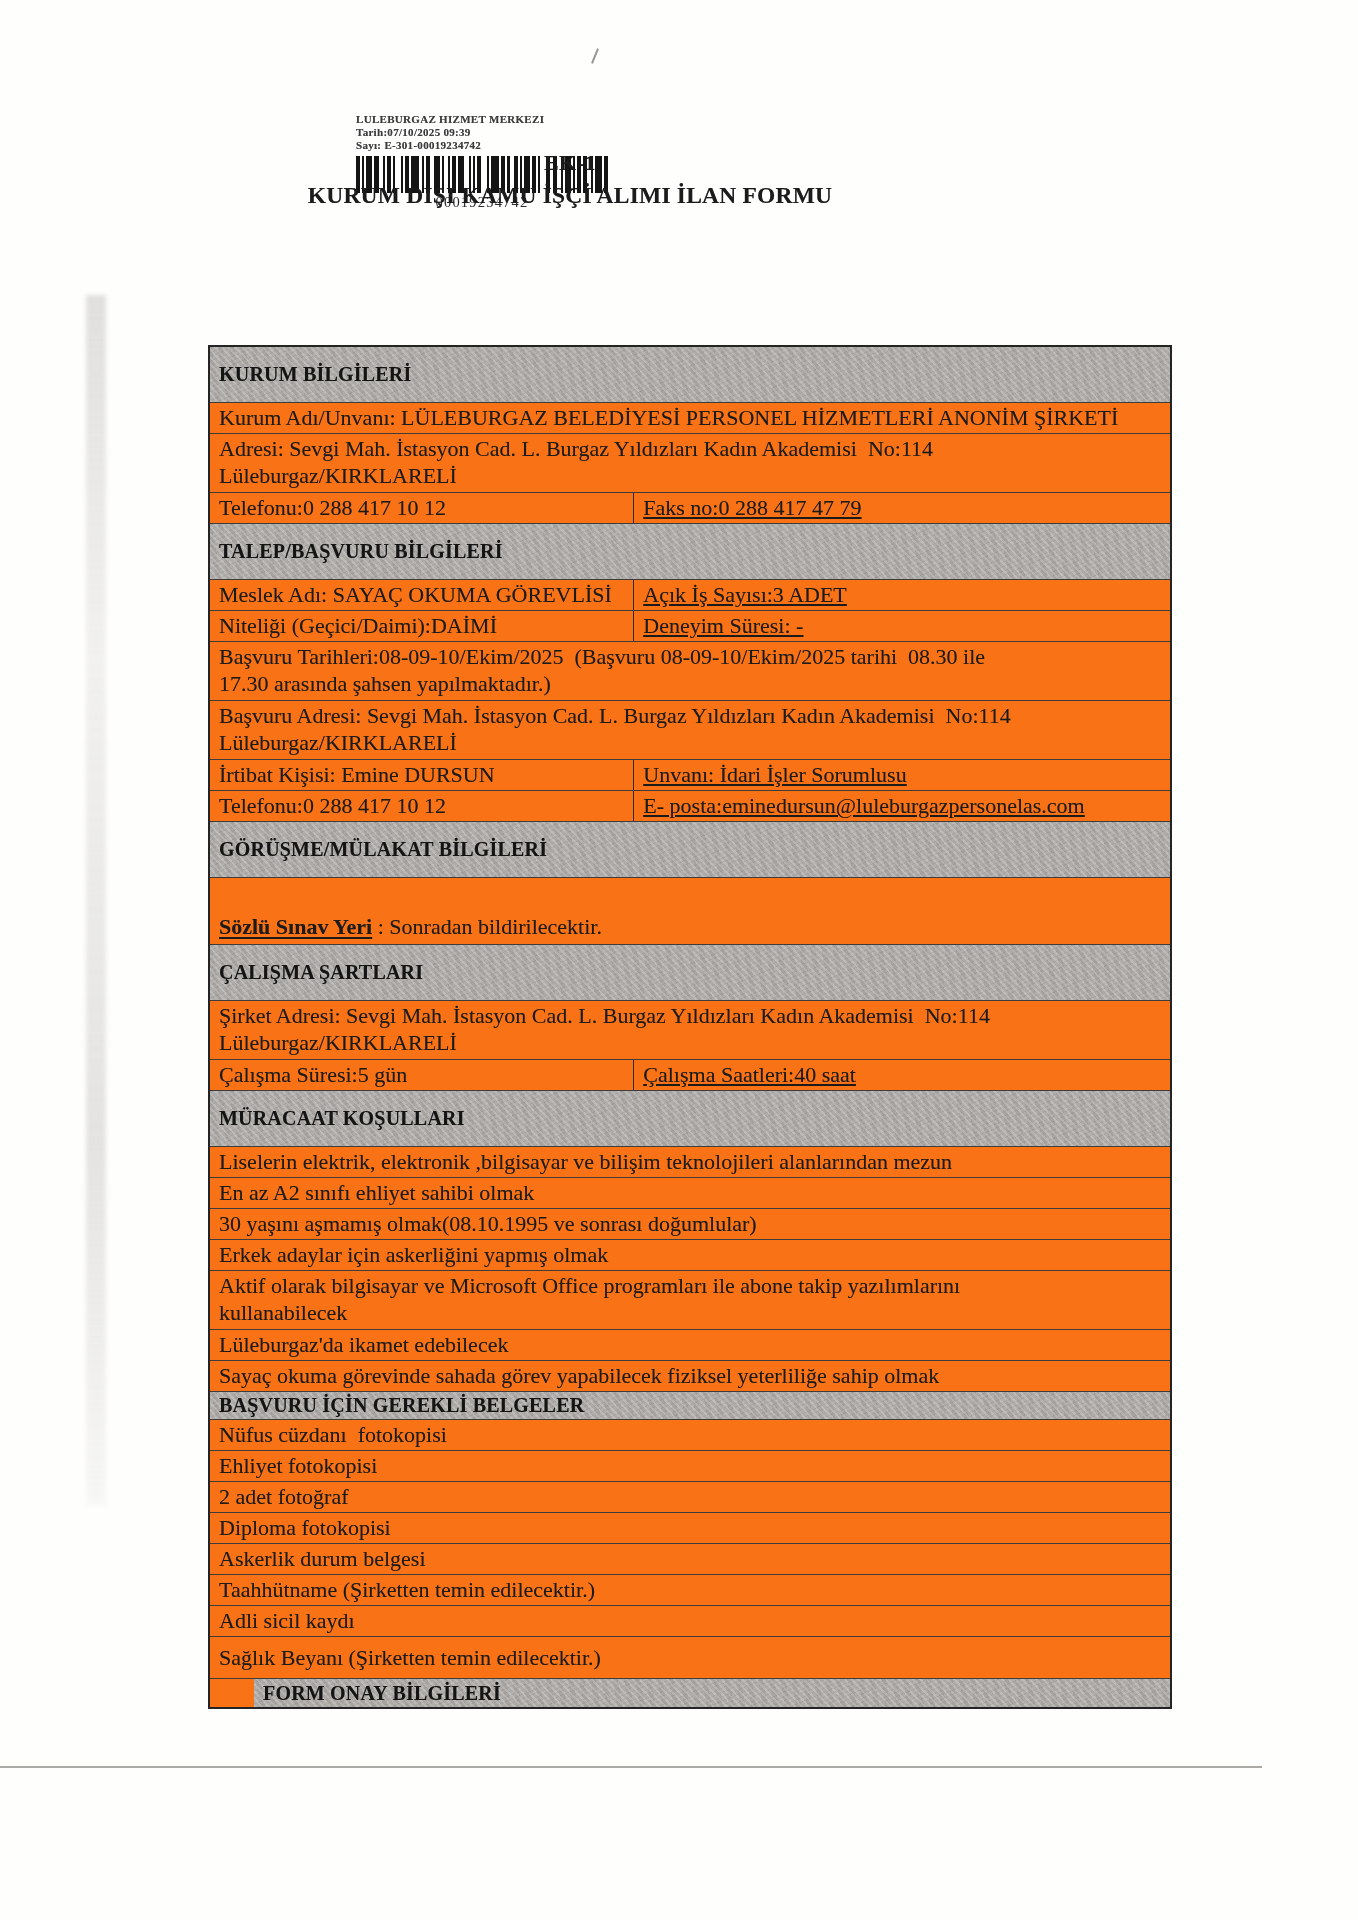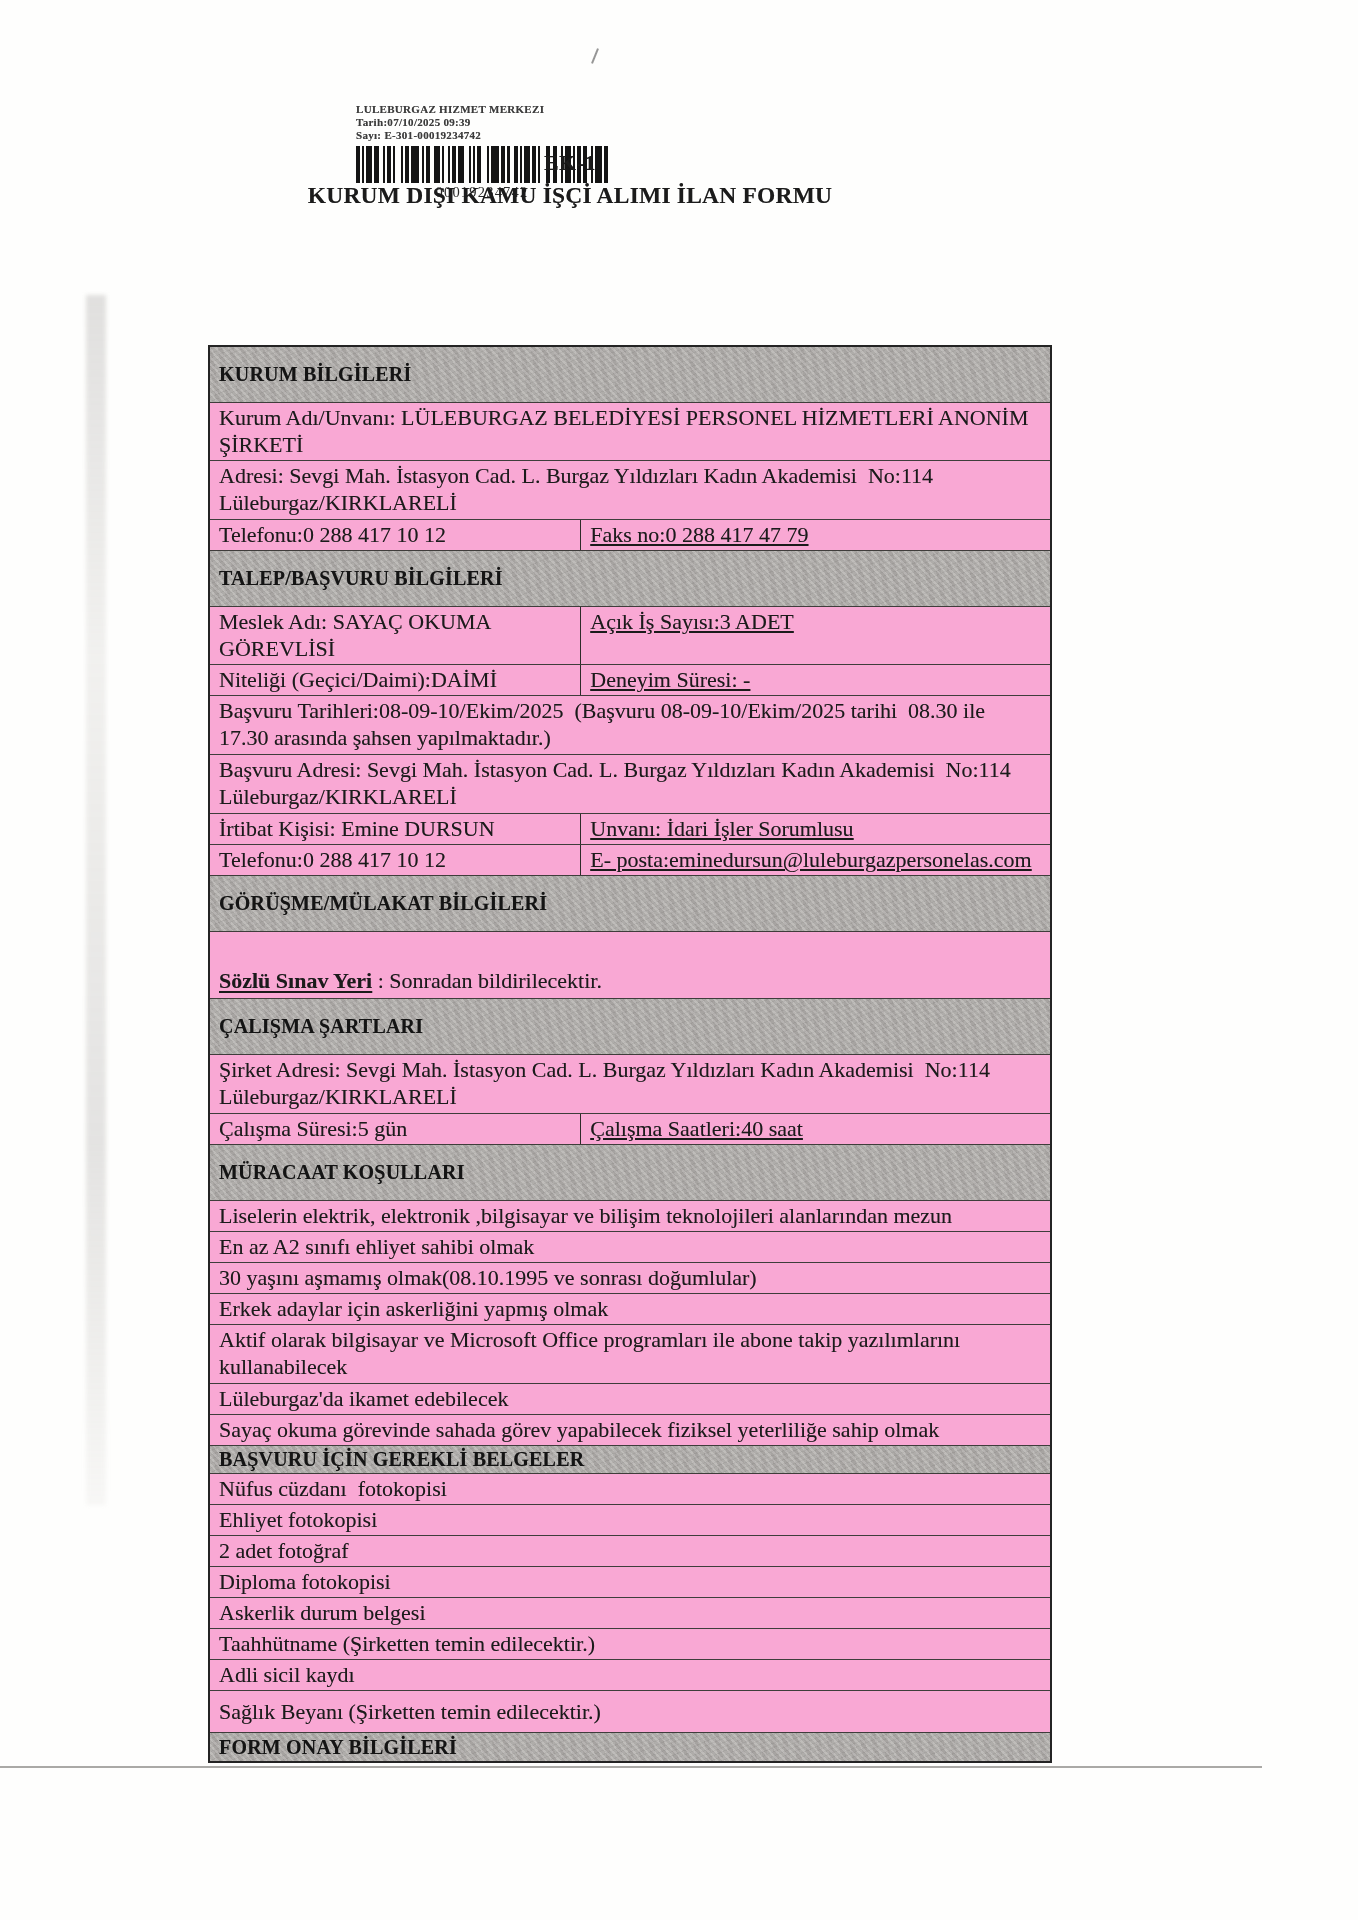--- a/index.html
+++ b/index.html
@@ -7,21 +7,21 @@
     width:1358px; height:1920px;
     background:#ffffff;
     position:relative;
     font-family:"Liberation Serif","DejaVu Serif",serif;
     color:#1b1b1b;
     overflow:hidden;
   }
   .page { position:absolute; inset:0; background:#fefefd; }
 
   
-  .letterhead { position:absolute; left:356px; top:103px; }
+  .letterhead { position:absolute; left:356px; top:113px; }
   .lh-line {
     font-size:11px; font-weight:bold; color:#3c3c3c;
     line-height:13px; letter-spacing:.3px;
     text-shadow:0 0 .6px rgba(60,60,60,.55);
   }
   .barcode { margin-top:4px; width:252px; height:37px; display:flex; }
   .bar { height:100%; }
   .barcode-number {
     width:252px; text-align:center;
     font-size:14.5px; letter-spacing:1.2px; color:#2a2a2a; margin-top:1px;
@@ -29,27 +29,27 @@
 
   
   .form-header { position:absolute; left:140px; top:149px; width:860px; text-align:center; }
   .annex { font-size:22px; font-weight:bold; letter-spacing:.5px; line-height:28px;
            text-shadow:0 0 .5px rgba(20,20,20,.4); }
   .form-title { font-size:23.5px; font-weight:bold; margin-top:5px; letter-spacing:.2px;
            text-shadow:0 0 .5px rgba(20,20,20,.4);text-align:center; }
 
   
   .doc-table {
-    position:absolute; left:208px; top:345px; width:844px;
-    border:2px solid #242424; background:#f9a8d4;
+    position:absolute; left:208px; top:345px; width:964px;
+    border:2px solid #242424; background:#f97316;
     box-sizing:border-box;
     text-shadow:0 0 .5px rgba(25,25,25,.35);
   }
   .row { border-bottom:1px solid #3f3d3b; box-sizing:border-box; font-size:22px; line-height:27px; }
-  .row:last-child { border-bottom:none; }
+  .row:last-child { border-bottom:none;margin-left:44px; }
   .cell { padding:1px 10px 2px 9px; white-space:pre-wrap; box-sizing:border-box; }
   .r-single { min-height:30px; }
   .r-two    { min-height:59px; }
   .r-sozlu  { min-height:36px;margin-top:31px; }
   .r-sozlu .cell { padding-top:4px; }
   .r-taller { min-height:42px; }
   .r-taller .cell { padding-top:7px; }
   .split { display:flex; align-items:stretch; }
   .split .cell-left  { width:44.2%; border-right:1px solid #2e2c2a; }
   .split .cell-right { flex:1;text-decoration:underline; }

